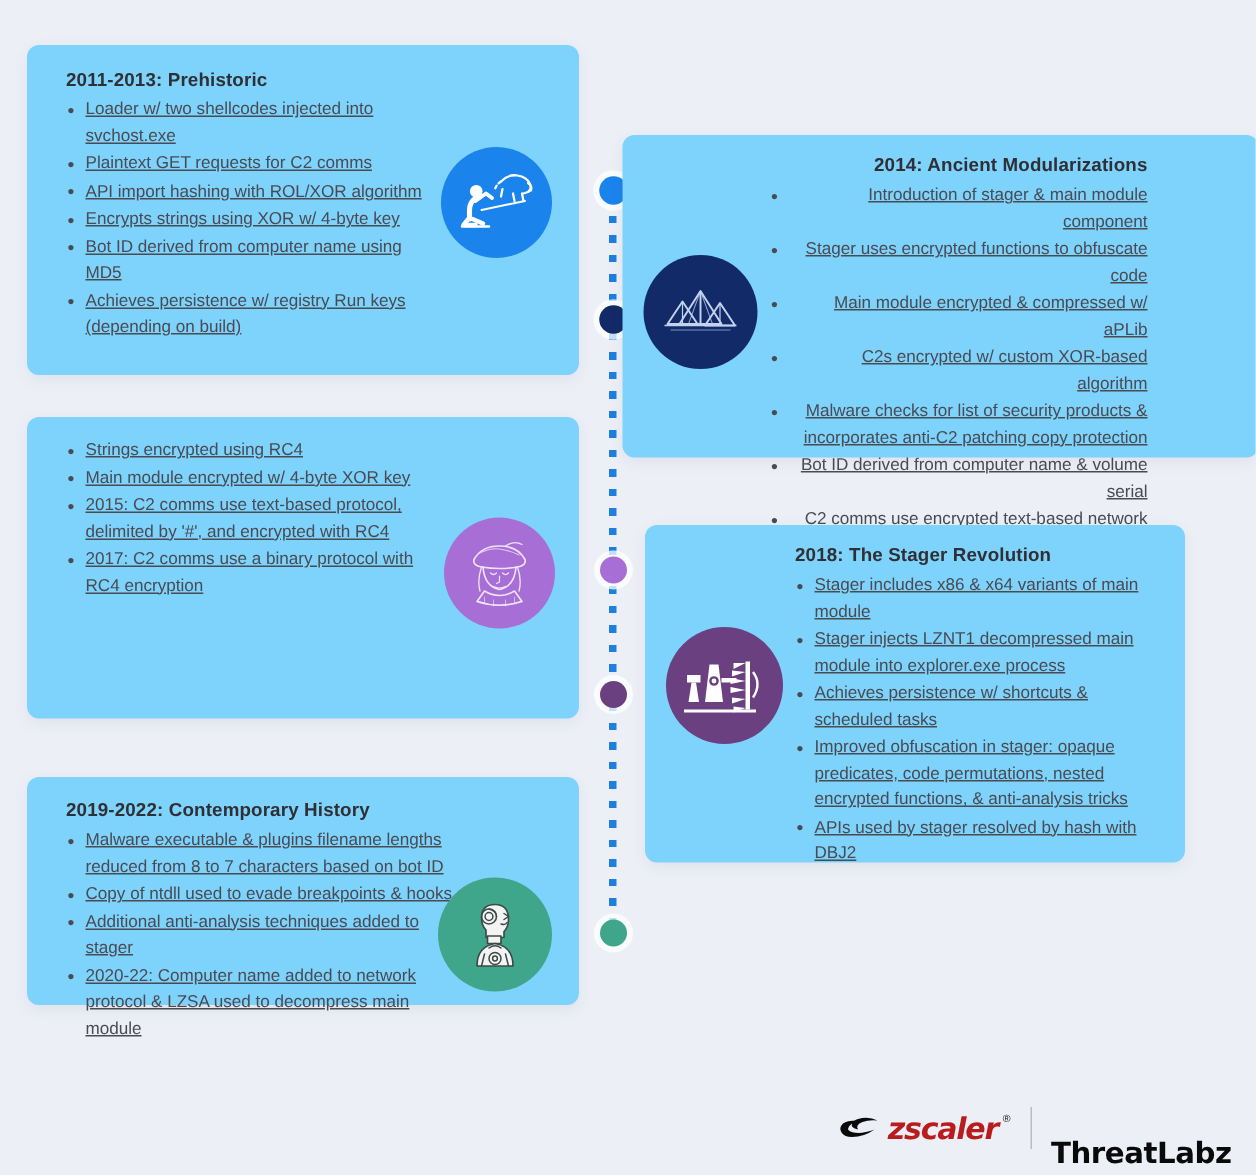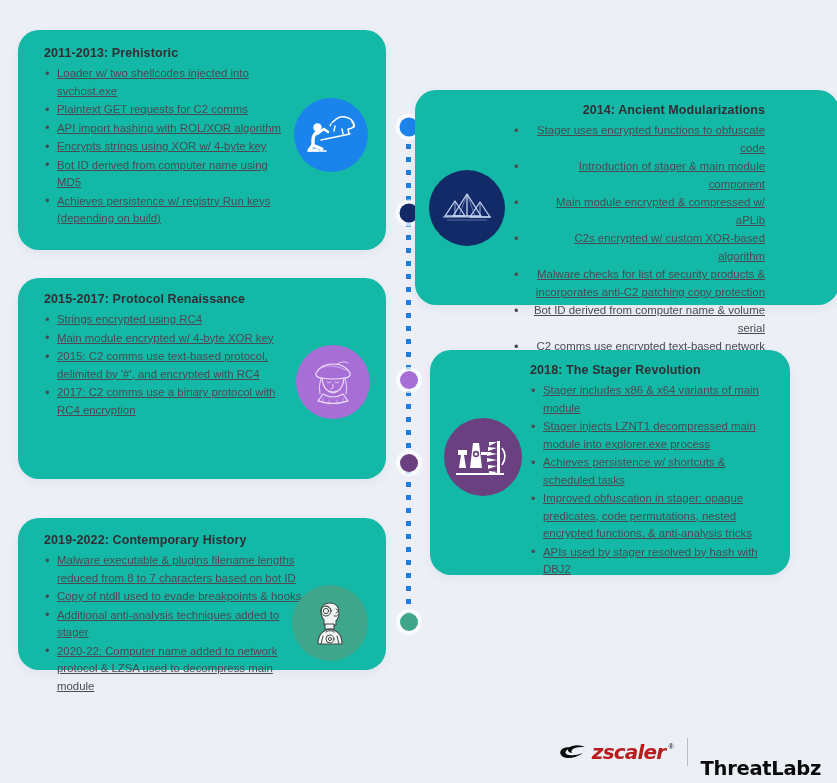--- a/index.html
+++ b/index.html
@@ -42,22 +42,22 @@
     position: absolute;
     left: 50%;
     transform: translate(-50%, -50%);
     border-radius: 50%;
     box-shadow: 0 0 0 4px rgba(255,255,255,0.75);
   }
 
   
   .card {
     position: absolute;
-    background: #14b8a6;
-    border-radius: 21px;
+    background: #7dd3fc;
+    border-radius: 8px;
     box-shadow: 0 3px 10px rgba(60,70,110,0.07);
   }
   .card-inner {
     position: relative;
     height: 100%;
     width: 100%;
   }
   .card-title {
     font-size: 12.5px;
     font-weight: bold;
@@ -193,22 +193,22 @@
       </svg>
     </div>
   </div>
 </div>
 
 <div class="card" style="left:415px; top:90px; width:424px; height:215px;text-align:right;">
   <div class="card-inner">
     <div class="text-right" style="left:98px; top:13px; width:252px;">
       <div class="card-title">2014: Ancient Modularizations</div>
       <ul class="bullets">
+        <li>Introduction of stager &amp; main module component</li>
         <li>Stager uses encrypted functions to obfuscate code</li>
-        <li>Introduction of stager &amp; main module component</li>
         <li>Main module encrypted &amp; compressed w/ aPLib</li>
         <li>C2s encrypted w/ custom XOR-based algorithm</li>
         <li>Malware checks for list of security products &amp; incorporates anti-C2 patching copy protection</li>
         <li>Bot ID derived from computer name &amp; volume serial</li>
         <li>C2 comms use encrypted text-based network protocol with HTTP POST requests</li>
       </ul>
     </div>
     <div class="era-icon" style="left:14px; top:80px; width:76px; height:76px; background:#132a68;">
       <svg width="56" height="44" viewBox="0 0 56 44" aria-hidden="true">
         <g fill="none" stroke="#c3d2ee" stroke-width="1.3" stroke-linejoin="round">
@@ -223,21 +223,20 @@
           <path d="M8 34 L48 34" stroke-width="0.7" opacity="0.6"></path>
         </g>
       </svg>
     </div>
   </div>
 </div>
 
 <div class="card" style="left:18px; top:278px; width:368px; height:201px;">
   <div class="card-inner">
     <div class="text-left" style="left:26px; top:14px; width:252px;">
-      <div class="card-title">2015-2017: Protocol Renaissance</div>
       <ul class="bullets">
         <li>Strings encrypted using RC4</li>
         <li>Main module encrypted w/ 4-byte XOR key</li>
         <li>2015: C2 comms use text-based protocol, delimited by '#', and encrypted with RC4</li>
         <li>2017: C2 comms use a binary protocol with RC4 encryption</li>
       </ul>
     </div>
     <div class="era-icon" style="right:16px; top:67px; width:74px; height:74px; background:#a76fd6;">
       <svg width="56" height="52" viewBox="0 0 56 52" aria-hidden="true">
         <g fill="none" stroke="#f0e2fb" stroke-width="1.1" stroke-linejoin="round" stroke-linecap="round">

